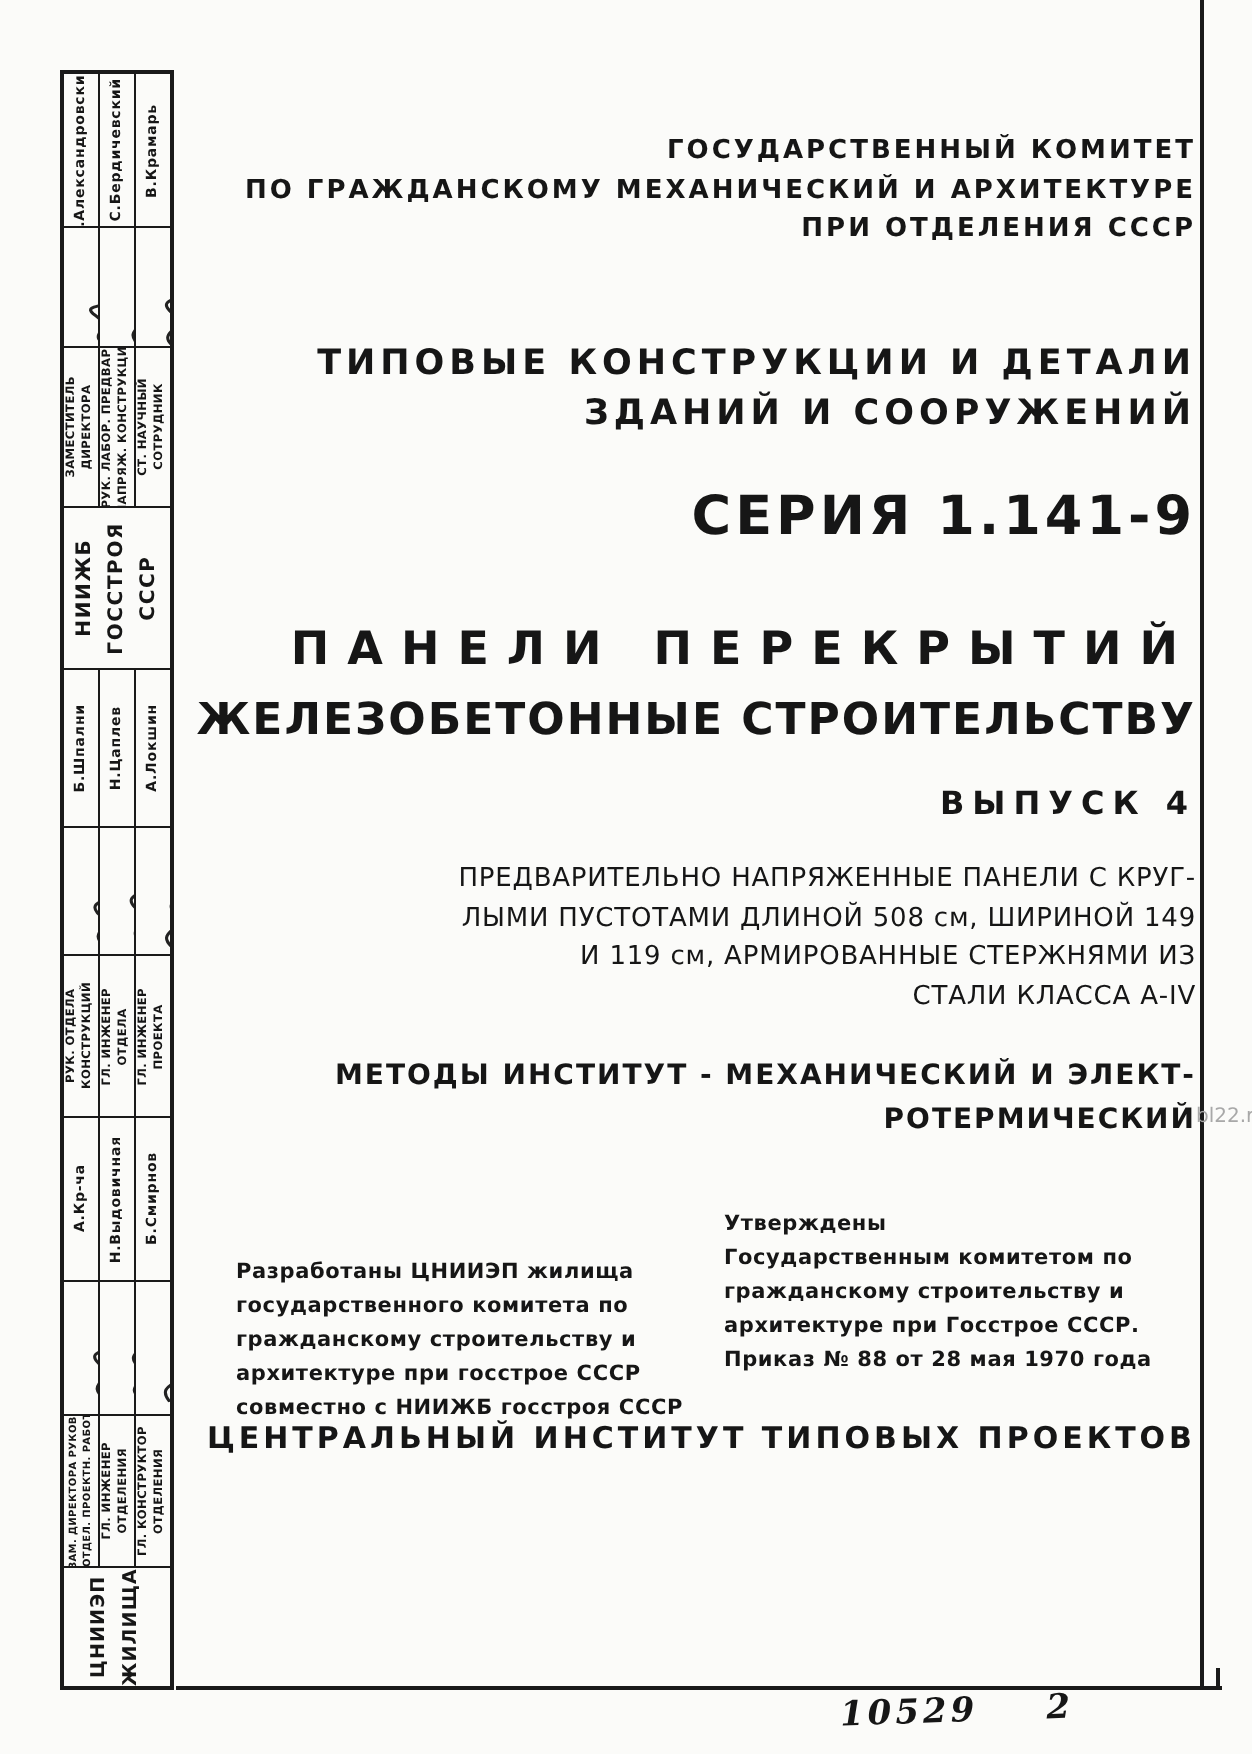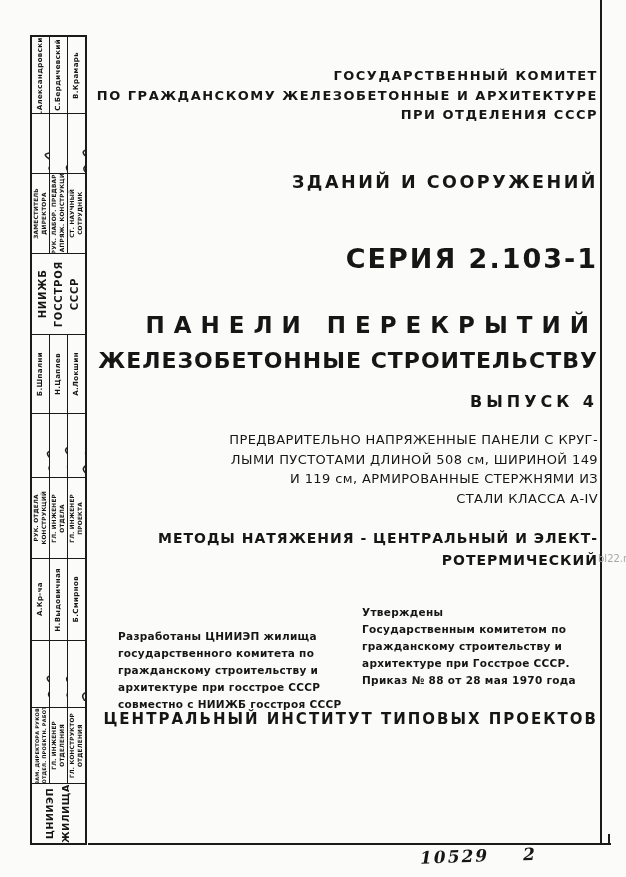--- a/index.html
+++ b/index.html
@@ -212,44 +212,45 @@
         </div>
     </div>
   </div>
 
   <div class="frame-right"></div>
   <div class="frame-bottom"></div>
   <div class="frame-tick"></div>
 
   <div class="abs ctr committee">
     <div>ГОСУДАРСТВЕННЫЙ КОМИТЕТ</div>
-    <div>ПО ГРАЖДАНСКОМУ ЖЕЛЕЗОБЕТОННЫЕ И АРХИТЕКТУРЕ</div>
+    <div>ПО ГРАЖДАНСКОМУ МЕХАНИЧЕСКИЙ И АРХИТЕКТУРЕ</div>
     <div>ПРИ ОТДЕЛЕНИЯ СССР</div>
   </div>
 
   <div class="abs ctr series-heading">
+    <div>ТИПОВЫЕ КОНСТРУКЦИИ И ДЕТАЛИ</div>
     <div>ЗДАНИЙ И СООРУЖЕНИЙ</div>
   </div>
 
-  <div class="abs ctr series-number">СЕРИЯ 2.103-1</div>
+  <div class="abs ctr series-number">СЕРИЯ 1.141-9</div>
 
   <div class="abs ctr doc-title1">ПАНЕЛИ ПЕРЕКРЫТИЙ</div>
   <div class="abs ctr doc-title2">ЖЕЛЕЗОБЕТОННЫЕ СТРОИТЕЛЬСТВУ</div>
 
   <div class="abs ctr issue">ВЫПУСК 4</div>
 
   <div class="abs ctr descr">
     <div>ПРЕДВАРИТЕЛЬНО НАПРЯЖЕННЫЕ ПАНЕЛИ С КРУГ-</div>
     <div>ЛЫМИ ПУСТОТАМИ ДЛИНОЙ 508 см, ШИРИНОЙ 149</div>
     <div>И 119 см, АРМИРОВАННЫЕ СТЕРЖНЯМИ ИЗ</div>
     <div>СТАЛИ КЛАССА А-IV</div>
   </div>
 
   <div class="abs ctr methods">
-    <div>МЕТОДЫ НАТЯЖЕНИЯ - ЦЕНТРАЛЬНЫЙ И ЭЛЕКТ-</div>
+    <div>МЕТОДЫ ИНСТИТУТ - МЕХАНИЧЕСКИЙ И ЭЛЕКТ-</div>
     <div>РОТЕРМИЧЕСКИЙ</div>
   </div>
 
   <div class="abs developed">
     <div>Разработаны ЦНИИЭП жилища</div>
     <div>государственного комитета по</div>
     <div>гражданскому строительству и</div>
     <div>архитектуре при госстрое СССР</div>
     <div>совместно с НИИЖБ госстроя СССР</div>
   </div>

